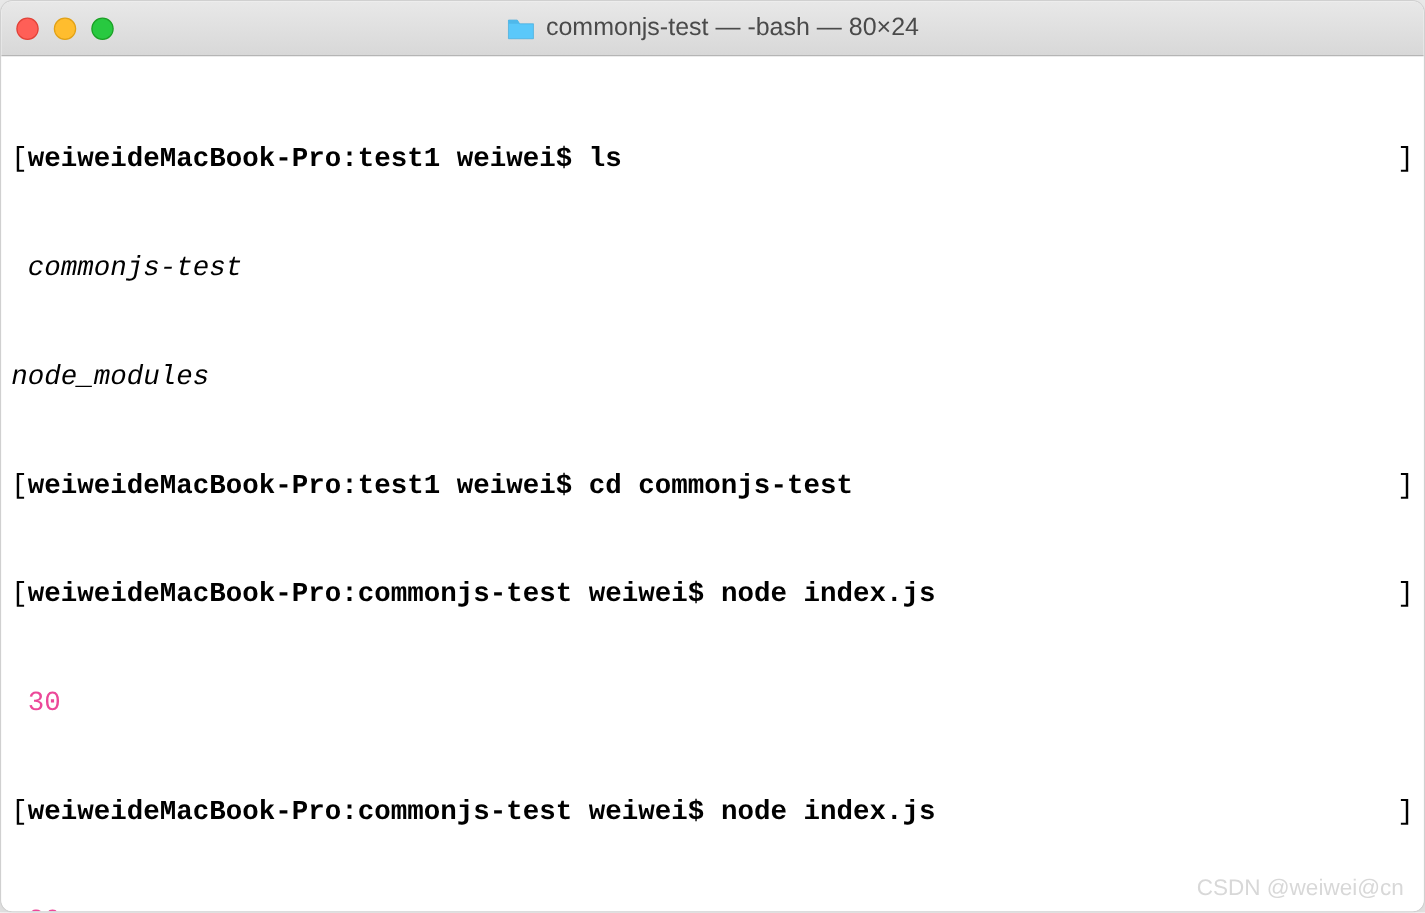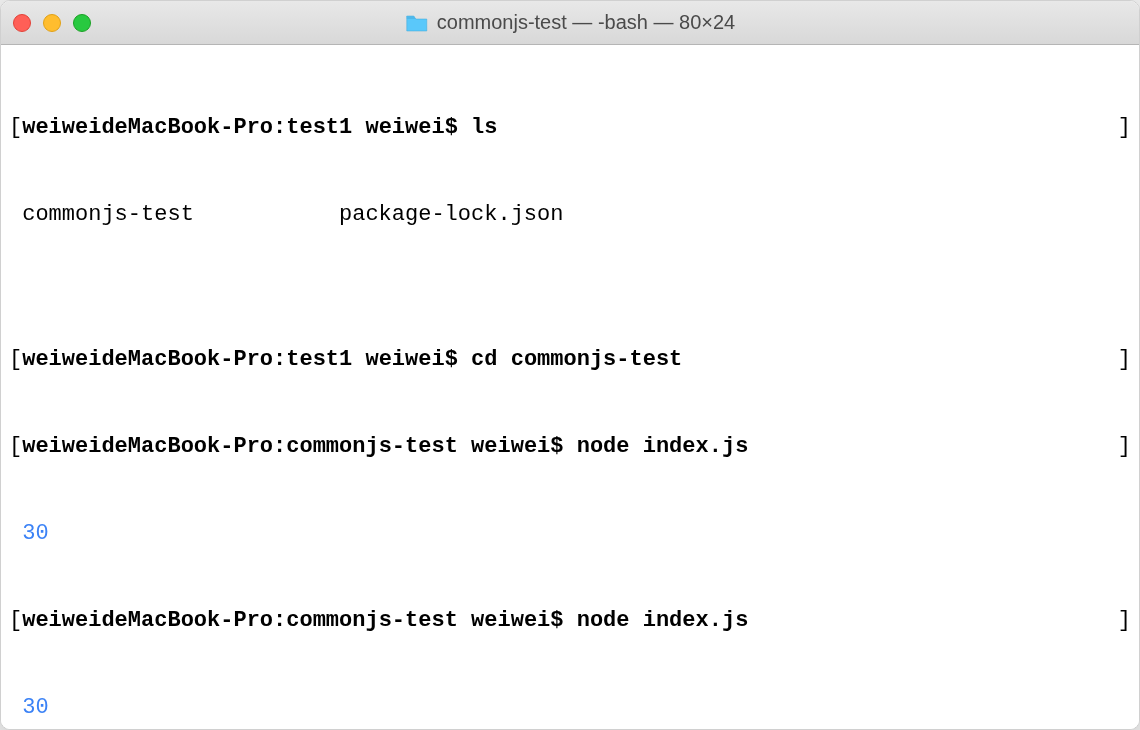--- a/index.html
+++ b/index.html
@@ -83,27 +83,28 @@
       display: flex;
     }
     .line-content {
       flex: 1;
       font-weight: bold;
     }
     .bracket-left, .bracket-right {
       color: #000;
     }
     .output-yellow {
-      color: #3b82f6;
+      color: #ec4899;
     }
     .ls-output {
       display: flex;
     }
     .ls-col {
       width: 330px;
+      font-style: italic;
     }
     .watermark {
       position: absolute;
       bottom: 8px;
       right: 16px;
       color: #d8d8d8;
       font-size: 18px;
       font-family: -apple-system, sans-serif;
     }
   </style>
@@ -123,24 +124,25 @@
           <path d="M2 3 L9 3 L11 6 L22 6 L22 18 L2 18 Z" fill="#5ac8fa" stroke="#3ba8da" stroke-width="0.5"></path>
           <path d="M2 3 L9 3 L11 6 L2 6 Z" fill="#4fb8ea"></path>
         </svg>
       </span>
       <span>commonjs-test — -bash — 80×24</span>
     </div>
   </div>
 
   <div class="terminal-body">
     <div class="line"><span class="bracket-left">[</span><span class="line-content"><span>weiweideMacBook-Pro:test1 weiwei$ </span><span>ls</span></span><span class="bracket-right">]</span></div>
-    <div class="ls-output"><span class="ls-col"> commonjs-test</span><span class="ls-col">package-lock.json</span></div>
-    <div class="ls-output"></div>
+    <div class="ls-output"><span class="ls-col"> commonjs-test</span></div>
+    <div class="ls-output"><span class="ls-col">node_modules</span></div>
     <div class="line"><span class="bracket-left">[</span><span class="line-content"><span>weiweideMacBook-Pro:test1 weiwei$ </span><span>cd commonjs-test</span></span><span class="bracket-right">]</span></div>
     <div class="line"><span class="bracket-left">[</span><span class="line-content"><span>weiweideMacBook-Pro:commonjs-test weiwei$ </span><span>node index.js</span></span><span class="bracket-right">]</span></div>
     <div class="output-yellow"> 30</div>
     <div class="line"><span class="bracket-left">[</span><span class="line-content"><span>weiweideMacBook-Pro:commonjs-test weiwei$ </span><span>node index.js</span></span><span class="bracket-right">]</span></div>
     <div class="output-yellow"> 30</div>
     
     
   </div>
 
+  <div class="watermark">CSDN @weiwei@cn</div>
 </div>
 
 </body></html>

